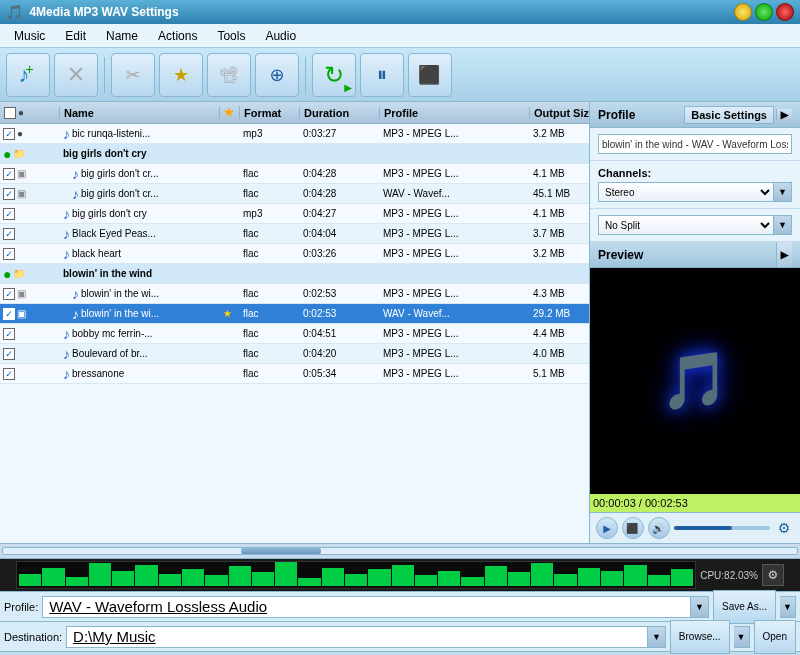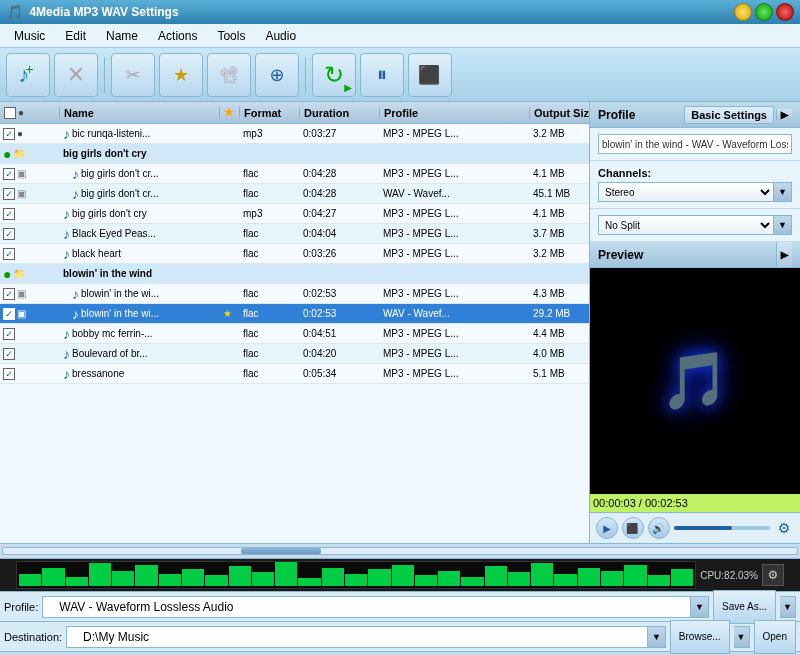--- a/index.html
+++ b/index.html
@@ -336,22 +336,23 @@
     .profile-label { font-size: 11px; white-space: nowrap; color: #000; }
     .profile-select-wrap {
       flex: 1;
       display: flex;
       height: 22px;
     }
     .profile-select {
       flex: 1;
       border: 1px solid #88b8d0;
       background: white;
-      font-size: 12px;
-      padding: 0 16px;
+      font-size: 15px;
+      padding: 0 6px;
+      text-decoration: underline;
     }
     .profile-select-arrow {
       width: 18px;
       background: linear-gradient(to bottom, #c0d8ec, #a0c0d8);
       border: 1px solid #88b8d0;
       border-left: none;
       display: flex; align-items: center; justify-content: center;
       cursor: pointer; font-size: 9px;
     }
     .save-as-btn {

